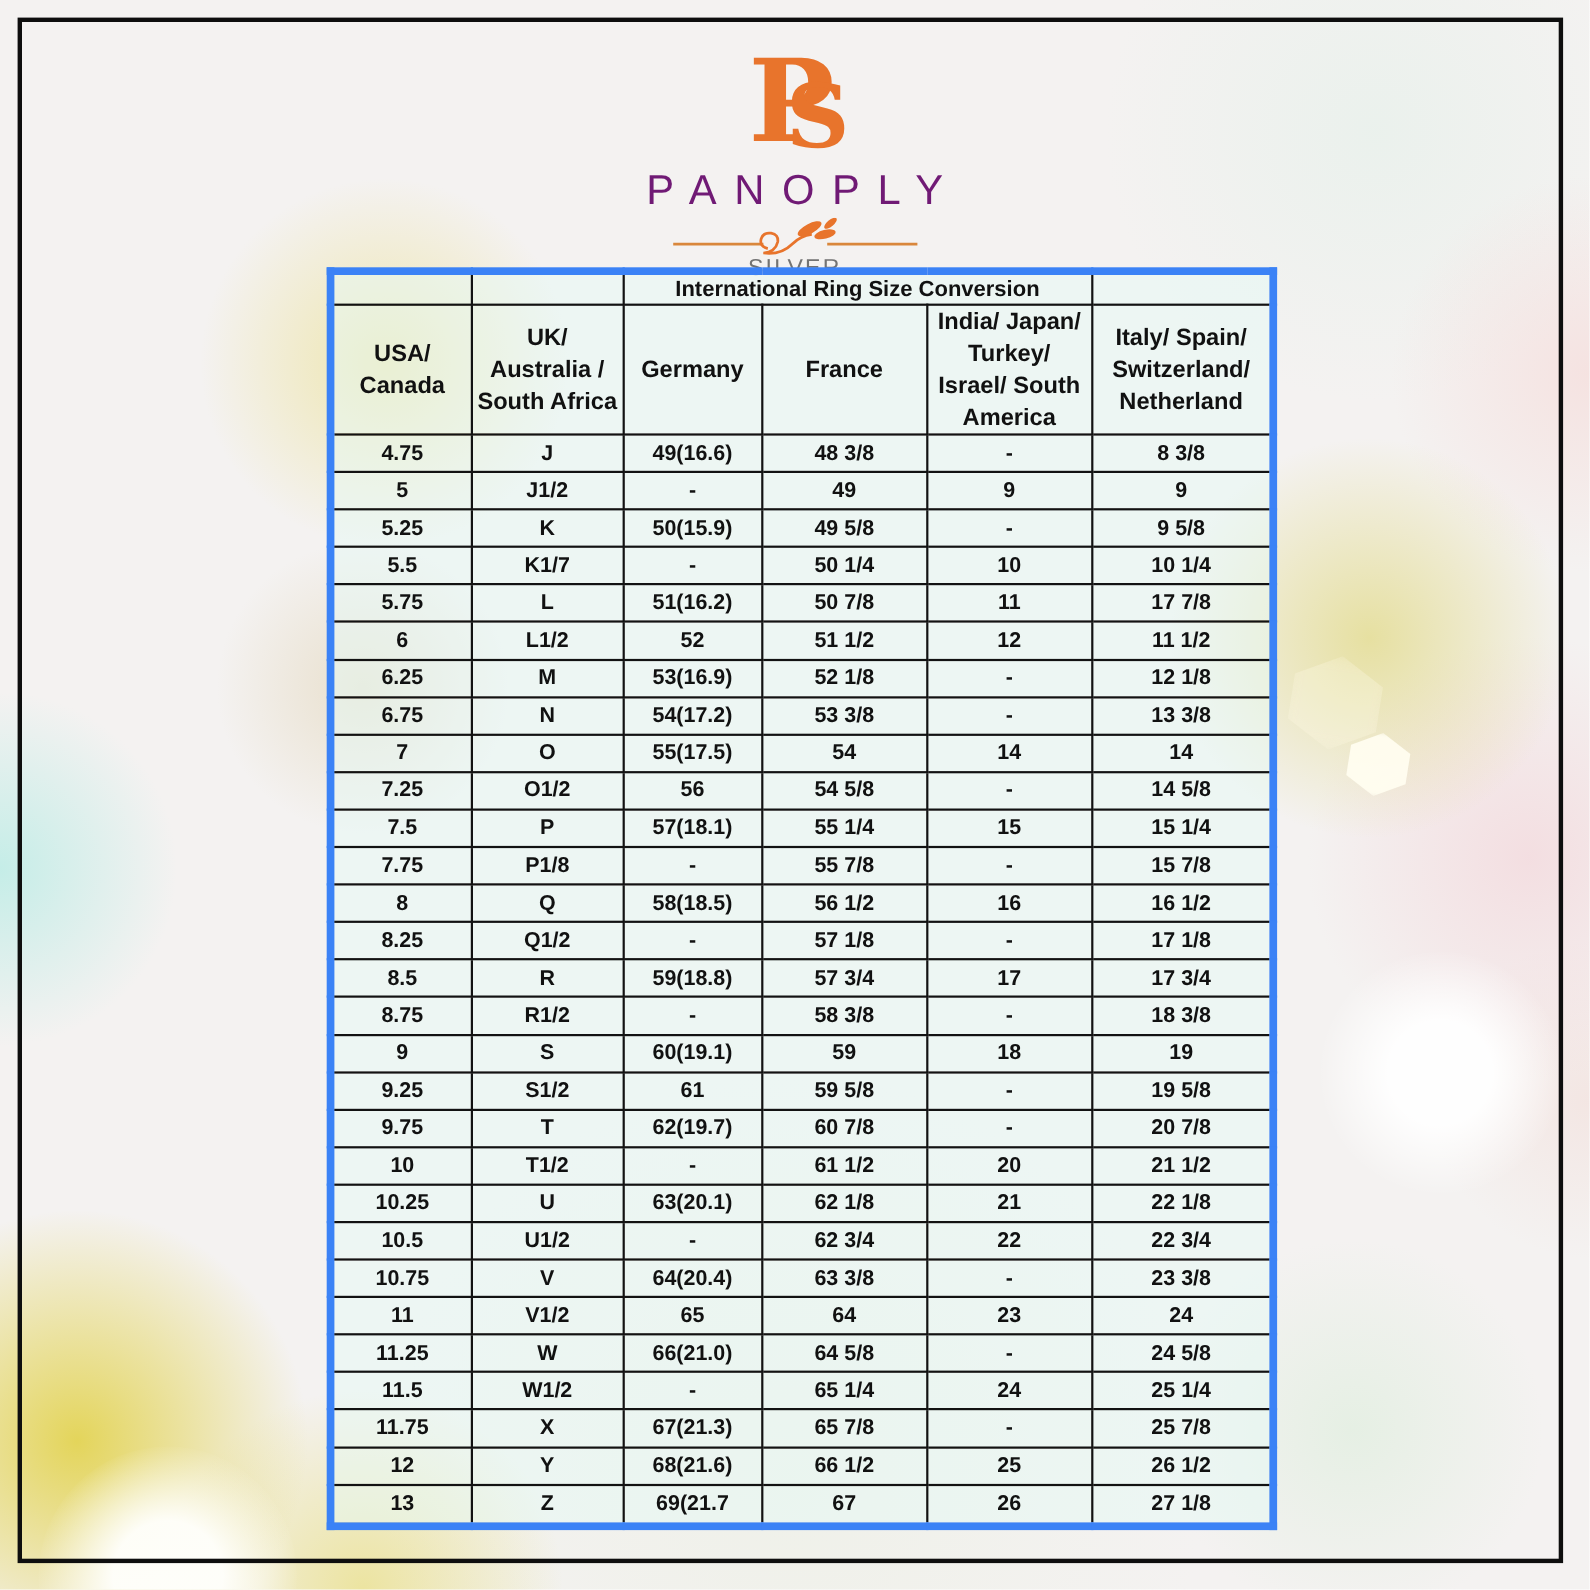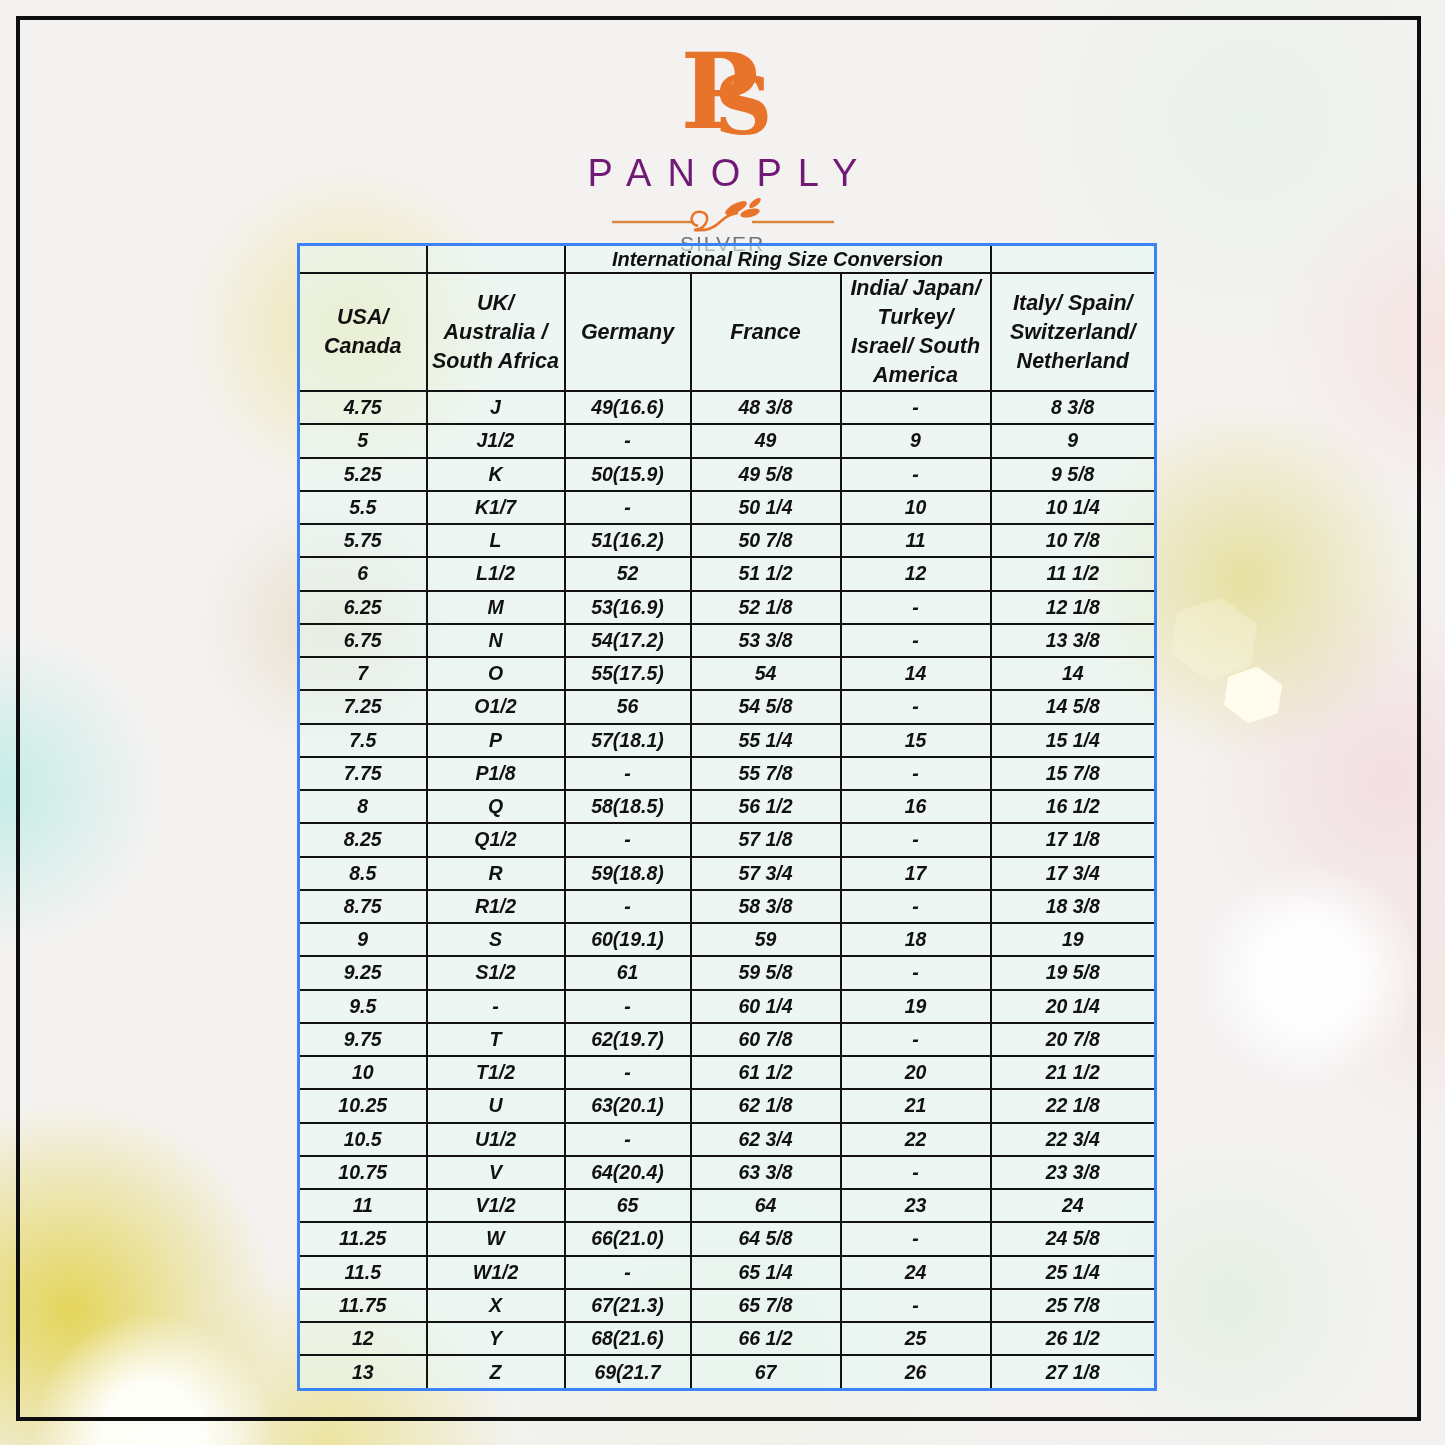--- a/index.html
+++ b/index.html
@@ -43,21 +43,21 @@
     font-weight:bold;font-size:104px;line-height:1;color:#E8742C;}
   .mono-s{position:absolute;left:38px;top:16px;font-family:"DejaVu Serif",serif;
     font-weight:bold;font-size:80px;line-height:1;color:#E8742C;}
   .brand-name{margin-top:2px;font-size:38px;font-weight:400;color:#701a75;
     letter-spacing:16px;text-indent:16px;}
   .flourish{margin-top:3px;height:34px;}
   .brand-subtitle{margin-top:0;font-size:21px;letter-spacing:2px;color:#737373;}
 
   .table-wrap{position:absolute;left:297px;top:243px;}
   table{border-collapse:collapse;table-layout:fixed;width:857px;height:1148px;
-    border:3px solid #3b82f6;font-style:italic;}
+    border:7px solid #3b82f6;}
   th,td{border:2px solid #121212;text-align:center;vertical-align:middle;
     padding:0;color:#111;background:rgba(230,250,246,0.52);overflow:hidden;}
   .title-row td{height:26px;font-size:20px;font-weight:bold;}
   .head-row th{height:116px;font-size:21.5px;font-weight:bold;line-height:29px;
     white-space:pre-line;}
   tbody td{font-size:19.5px;font-weight:bold;}
 </style>
 </head>
 <body>
 
@@ -151,21 +151,21 @@
           <td>50 1/4</td>
           <td>10</td>
           <td>10 1/4</td>
         </tr>
         <tr>
           <td>5.75</td>
           <td>L</td>
           <td>51(16.2)</td>
           <td>50 7/8</td>
           <td>11</td>
-          <td>10 7/8</td>
+          <td>17 7/8</td>
         </tr>
         <tr>
           <td>6</td>
           <td>L1/2</td>
           <td>52</td>
           <td>51 1/2</td>
           <td>12</td>
           <td>11 1/2</td>
         </tr>
         <tr>
@@ -258,28 +258,20 @@
         </tr>
         <tr>
           <td>9.25</td>
           <td>S1/2</td>
           <td>61</td>
           <td>59 5/8</td>
           <td>-</td>
           <td>19 5/8</td>
         </tr>
         <tr>
-          <td>9.5</td>
-          <td>-</td>
-          <td>-</td>
-          <td>60 1/4</td>
-          <td>19</td>
-          <td>20 1/4</td>
-        </tr>
-        <tr>
           <td>9.75</td>
           <td>T</td>
           <td>62(19.7)</td>
           <td>60 7/8</td>
           <td>-</td>
           <td>20 7/8</td>
         </tr>
         <tr>
           <td>10</td>
           <td>T1/2</td>

